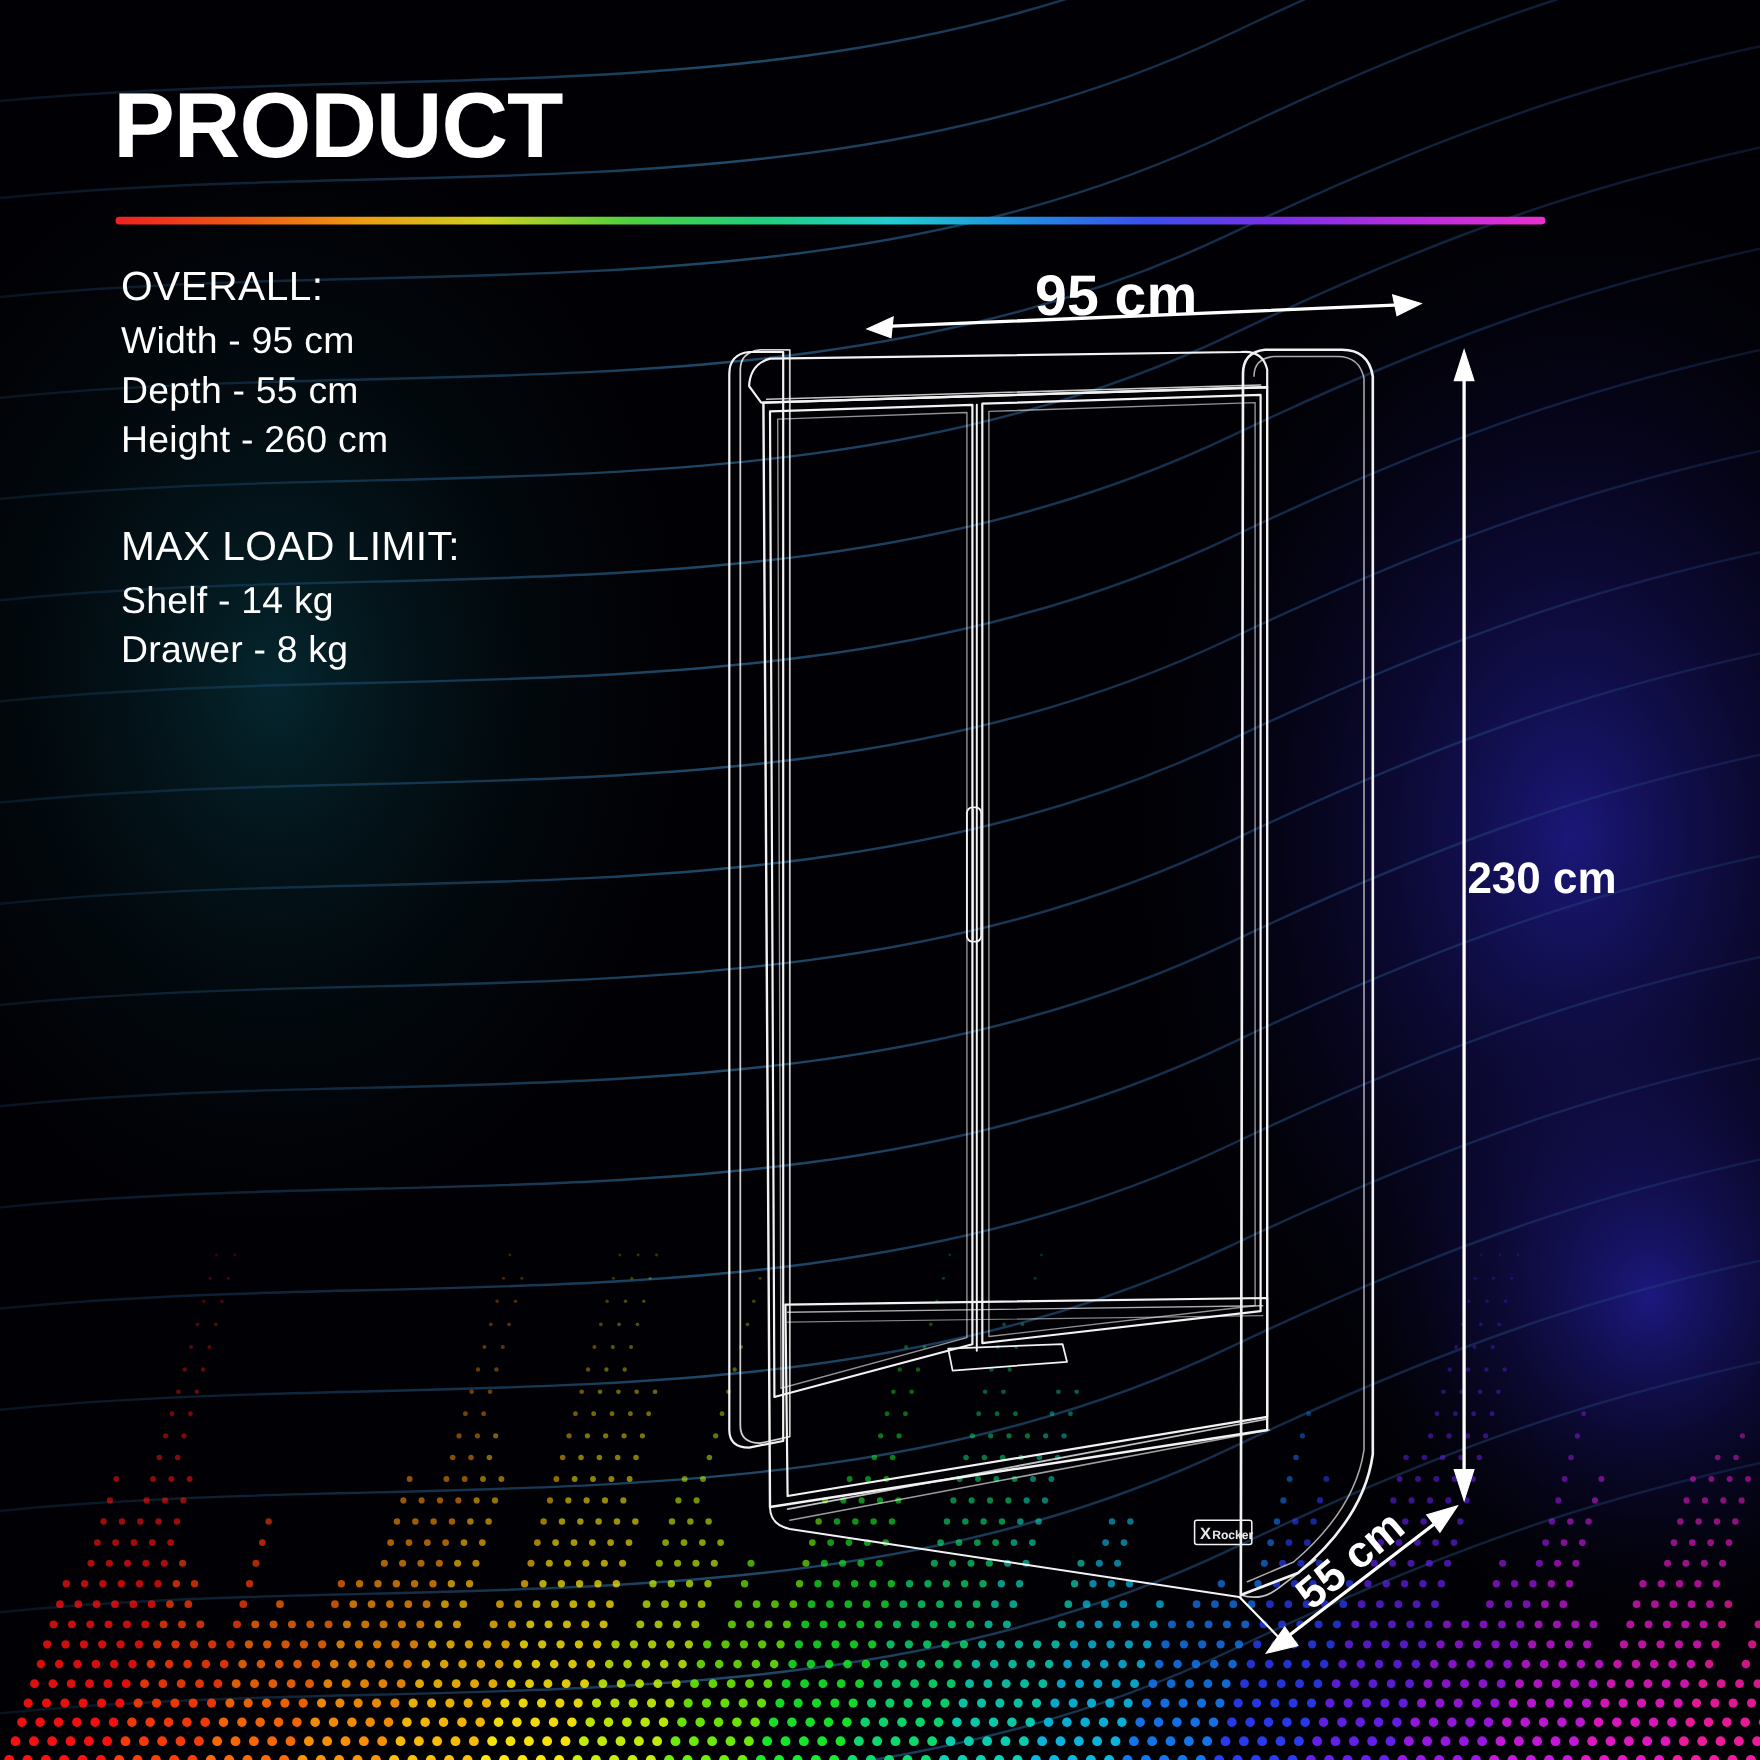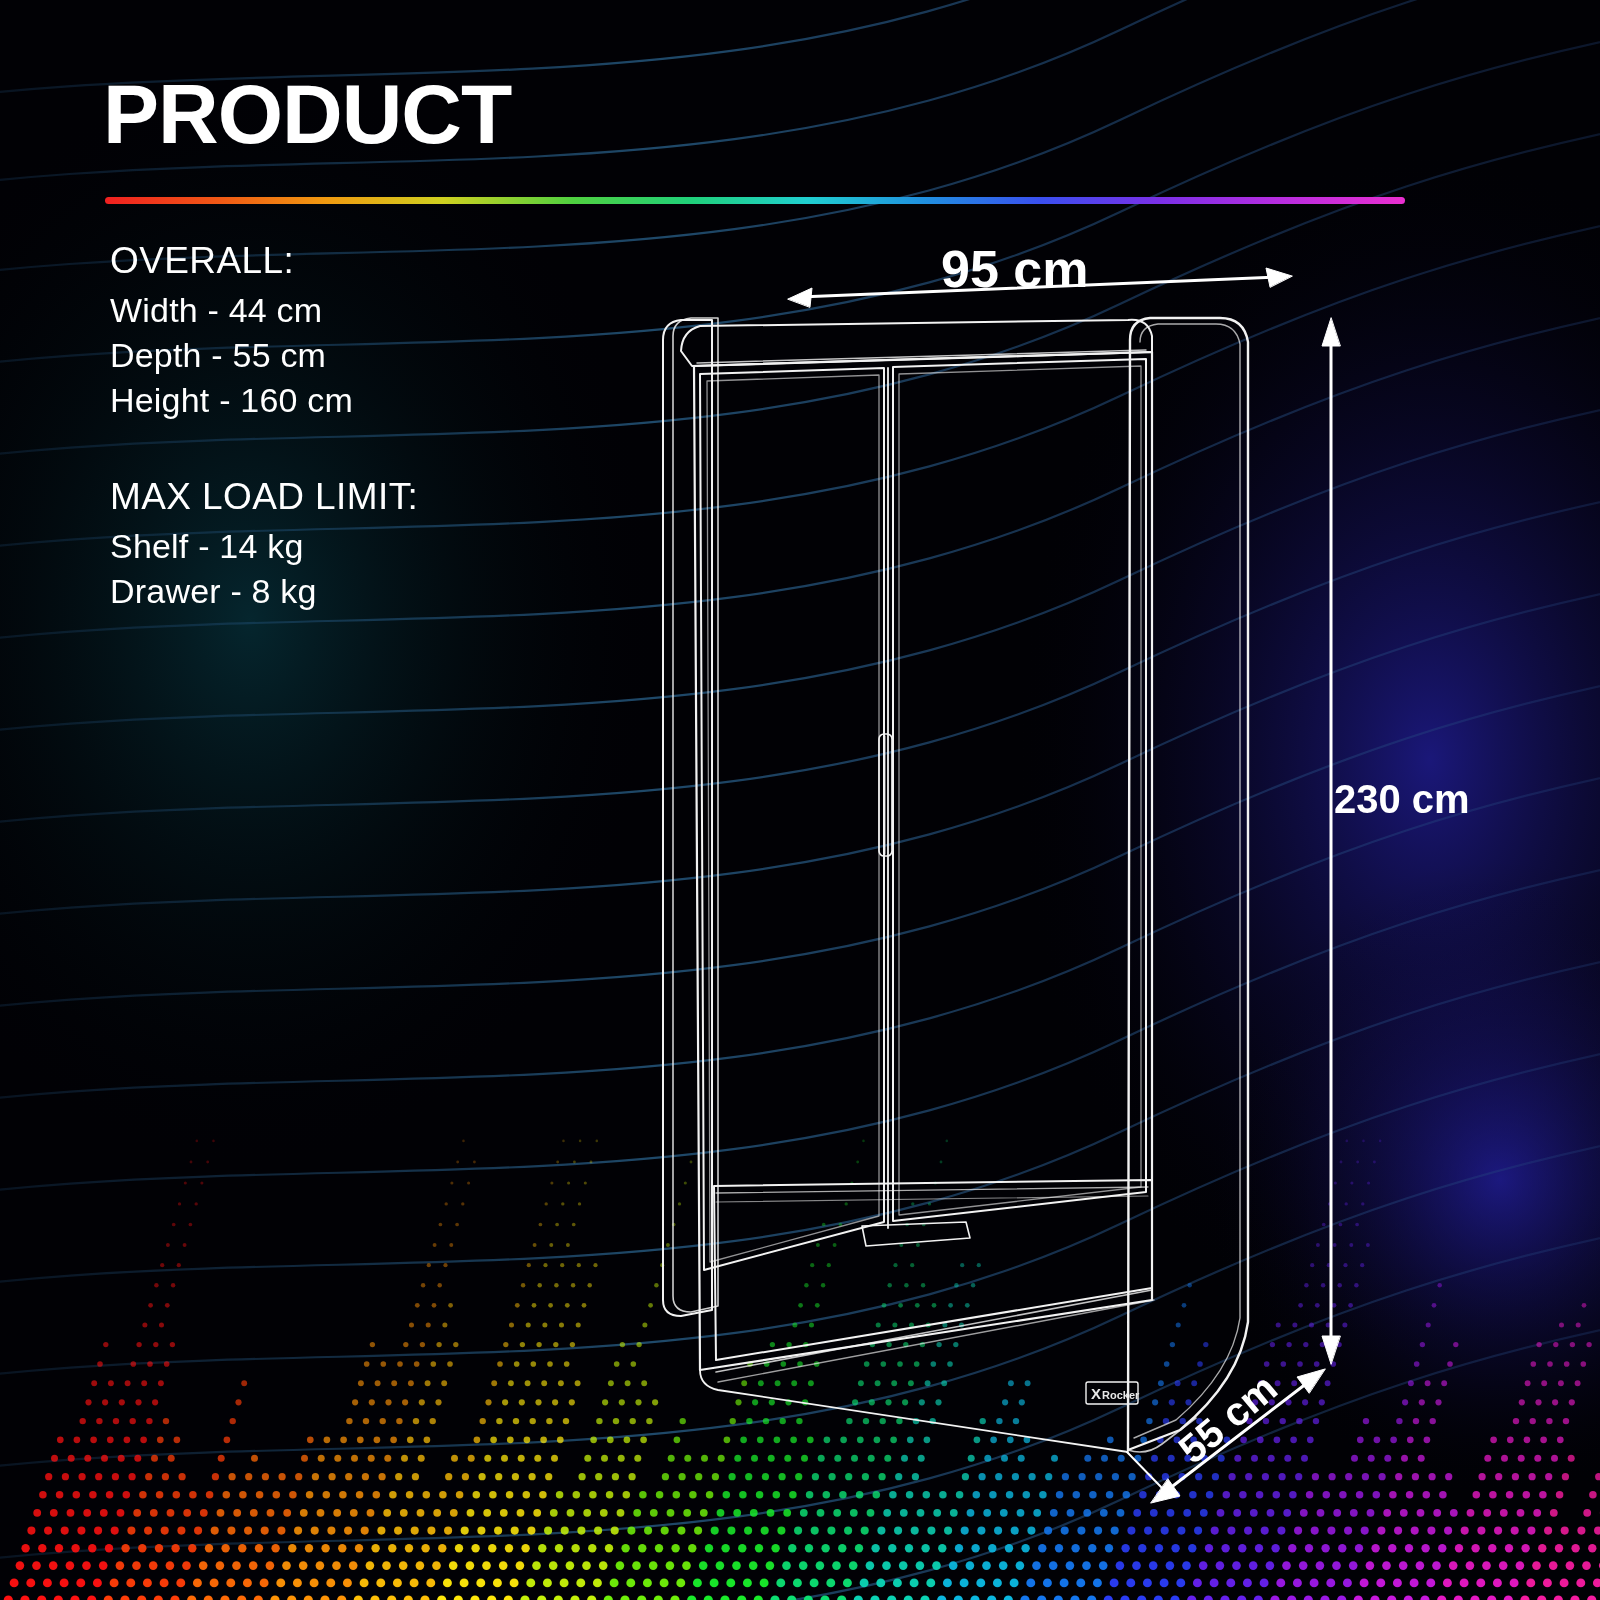--- a/index.html
+++ b/index.html
@@ -1542,23 +1542,23 @@
     </g>
   </svg>
 
   <div id="title-row">
     <span id="title-solid">PRODUCT</span>
   </div>
   <div id="accent-bar"></div>
 
   <div id="specs">
     <div class="spec-head">OVERALL:</div>
-    <div class="spec-line">Width - 44 cm</div>
+    <div class="spec-line">Width - 95 cm</div>
     <div class="spec-line">Depth - 55 cm</div>
-    <div class="spec-line">Height - 160 cm</div>
+    <div class="spec-line">Height - 260 cm</div>
     <div class="spec-gap"></div>
     <div class="spec-head">MAX LOAD LIMIT:</div>
     <div class="spec-line">Shelf - 14 kg</div>
     <div class="spec-line">Drawer - 8 kg</div>
   </div>
 
   <div class="dim-label" id="label-width">95 cm</div>
   <div class="dim-label" id="label-height">230 cm</div>
   <div class="dim-label" id="label-depth">55 cm</div>
 

